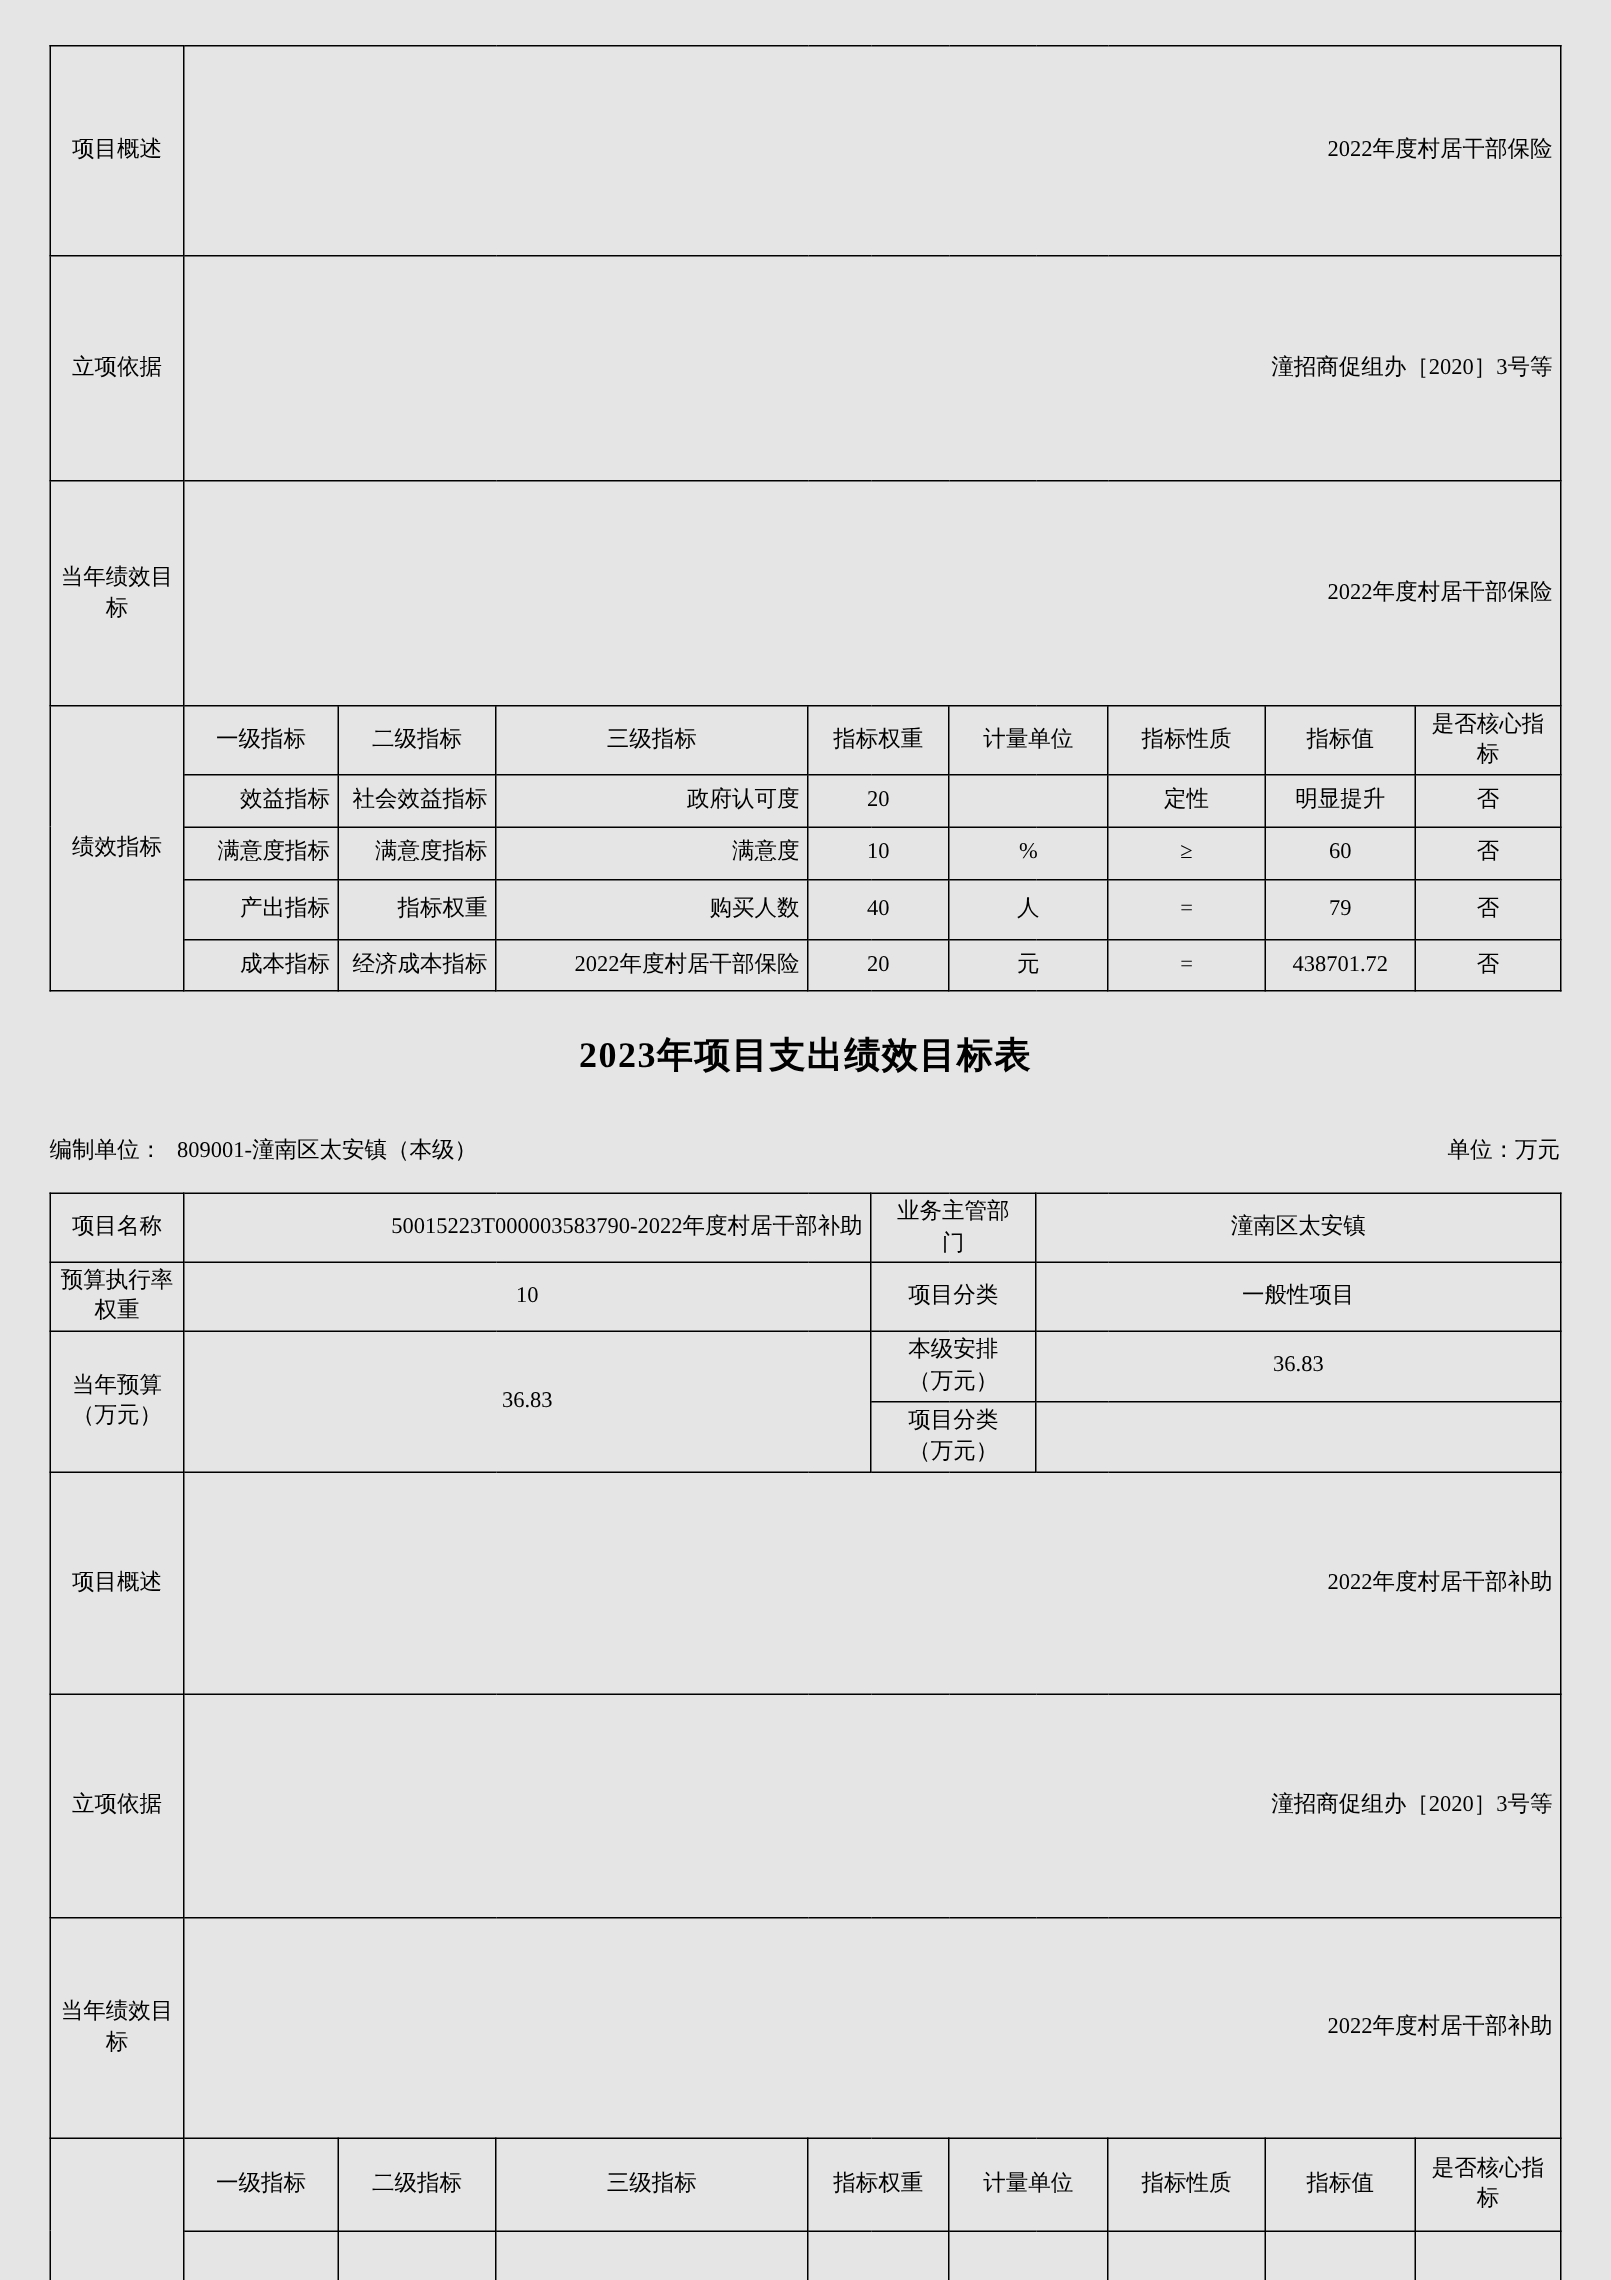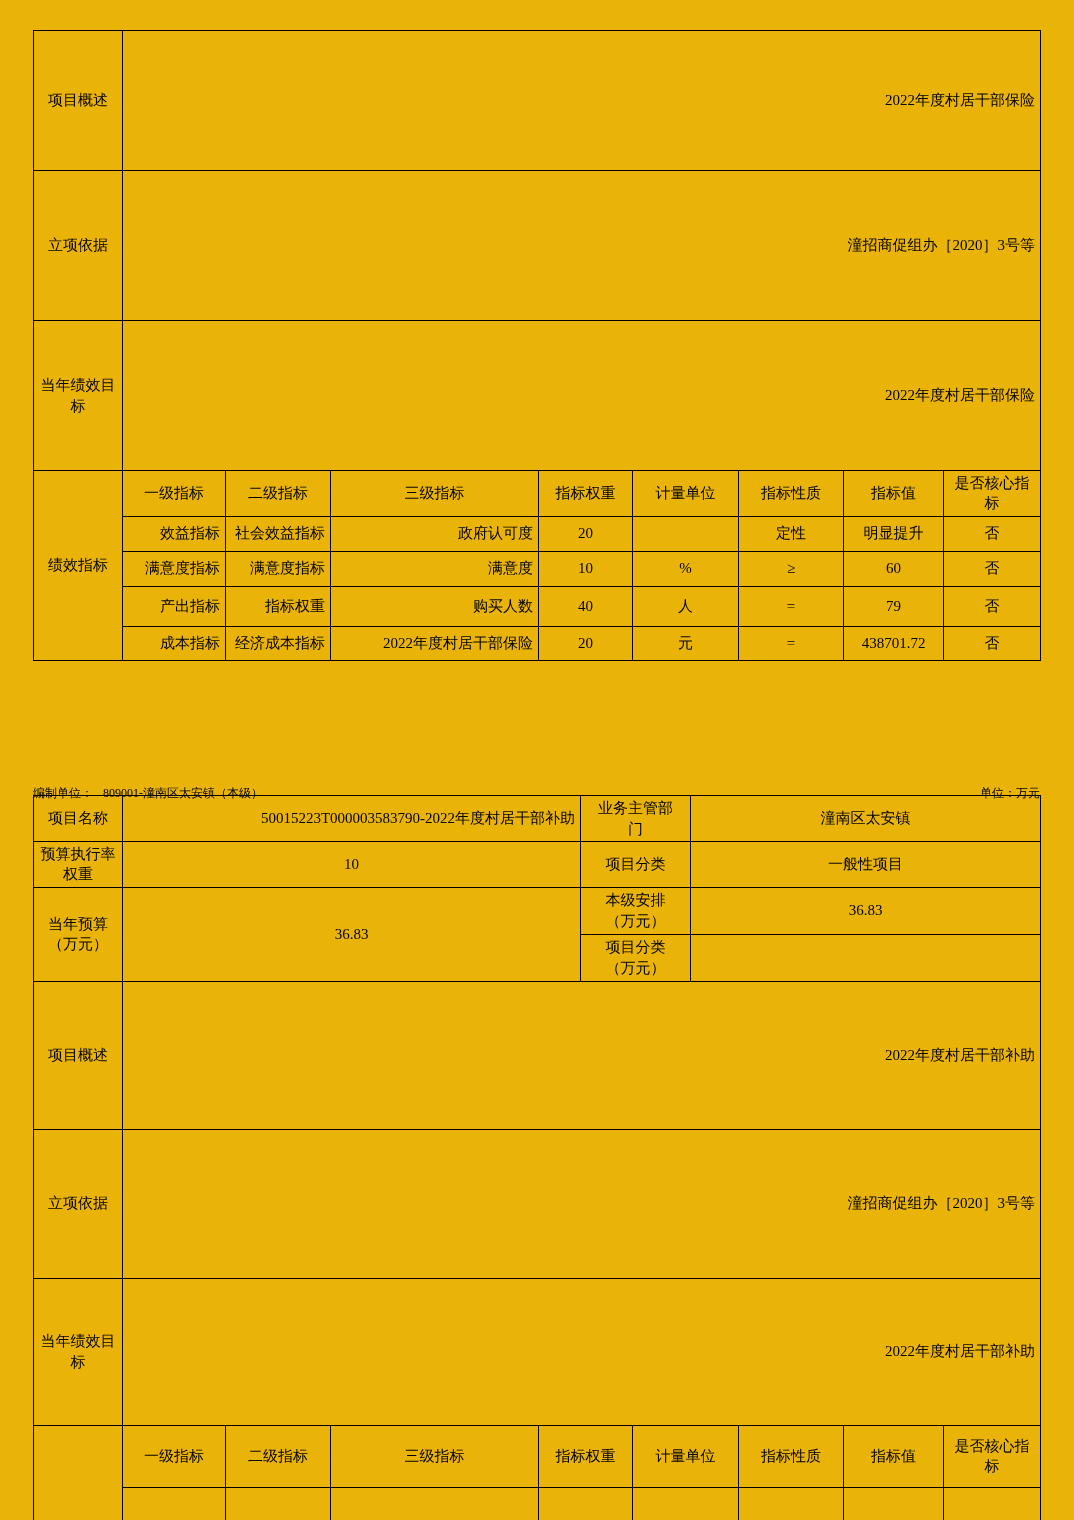--- a/index.html
+++ b/index.html
@@ -4,21 +4,21 @@
 <style>
   * { margin:0; padding:0; box-sizing:border-box; }
   html,body { background:#ffffff; }
   body {
     width:1074px; height:1520px;
     font-family:"Liberation Serif","DejaVu Serif",serif;
     color:#000;
   }
   .page {
     position:relative; width:1074px; height:1520px;
-    overflow:hidden; background:#eab308;
+    overflow:hidden; background:#e5e5e5;
   }
   table.grid {
     border-collapse:collapse; table-layout:fixed;
     width:1007px; position:absolute; left:33px;
     font-size:15px;
   }
   table.grid td {
     border:1px solid #000;
     vertical-align:middle;
     padding:2px 5px;
@@ -31,22 +31,21 @@
   .tbl1 { top:30px; }
   .tbl2 { top:795px; }
   .doc-title {
     position:absolute; top:687px; left:0; width:1074px;
     text-align:center; font-size:24px; font-weight:bold;
     letter-spacing:1px;
   }
   .meta-line {
     position:absolute; top:757px; left:33px; width:1007px;
     display:flex; justify-content:space-between; align-items:center;
-    font-size:12px;
-    margin-top:28px;
+    font-size:15px;
   }
   .meta-left { display:flex; gap:10px; }
 </style>
 </head>
 <body>
 
 <div class="page">
 
   <table class="grid tbl1">
     <colgroup>
@@ -122,20 +121,21 @@
         <td class="l">2022年度村居干部保险</td>
         <td class="c" colspan="2">20</td>
         <td class="c" colspan="2">元</td>
         <td class="c">=</td>
         <td class="c">438701.72</td>
         <td class="c">否</td>
       </tr>
     </tbody>
   </table>
 
+  <div class="doc-title">2023年项目支出绩效目标表</div>
 
   <div class="meta-line">
     <div class="meta-left">
       <span>编制单位：</span>
       <span>809001-潼南区太安镇（本级）</span>
     </div>
     <div>单位：万元</div>
   </div>
 
   <table class="grid tbl2">

